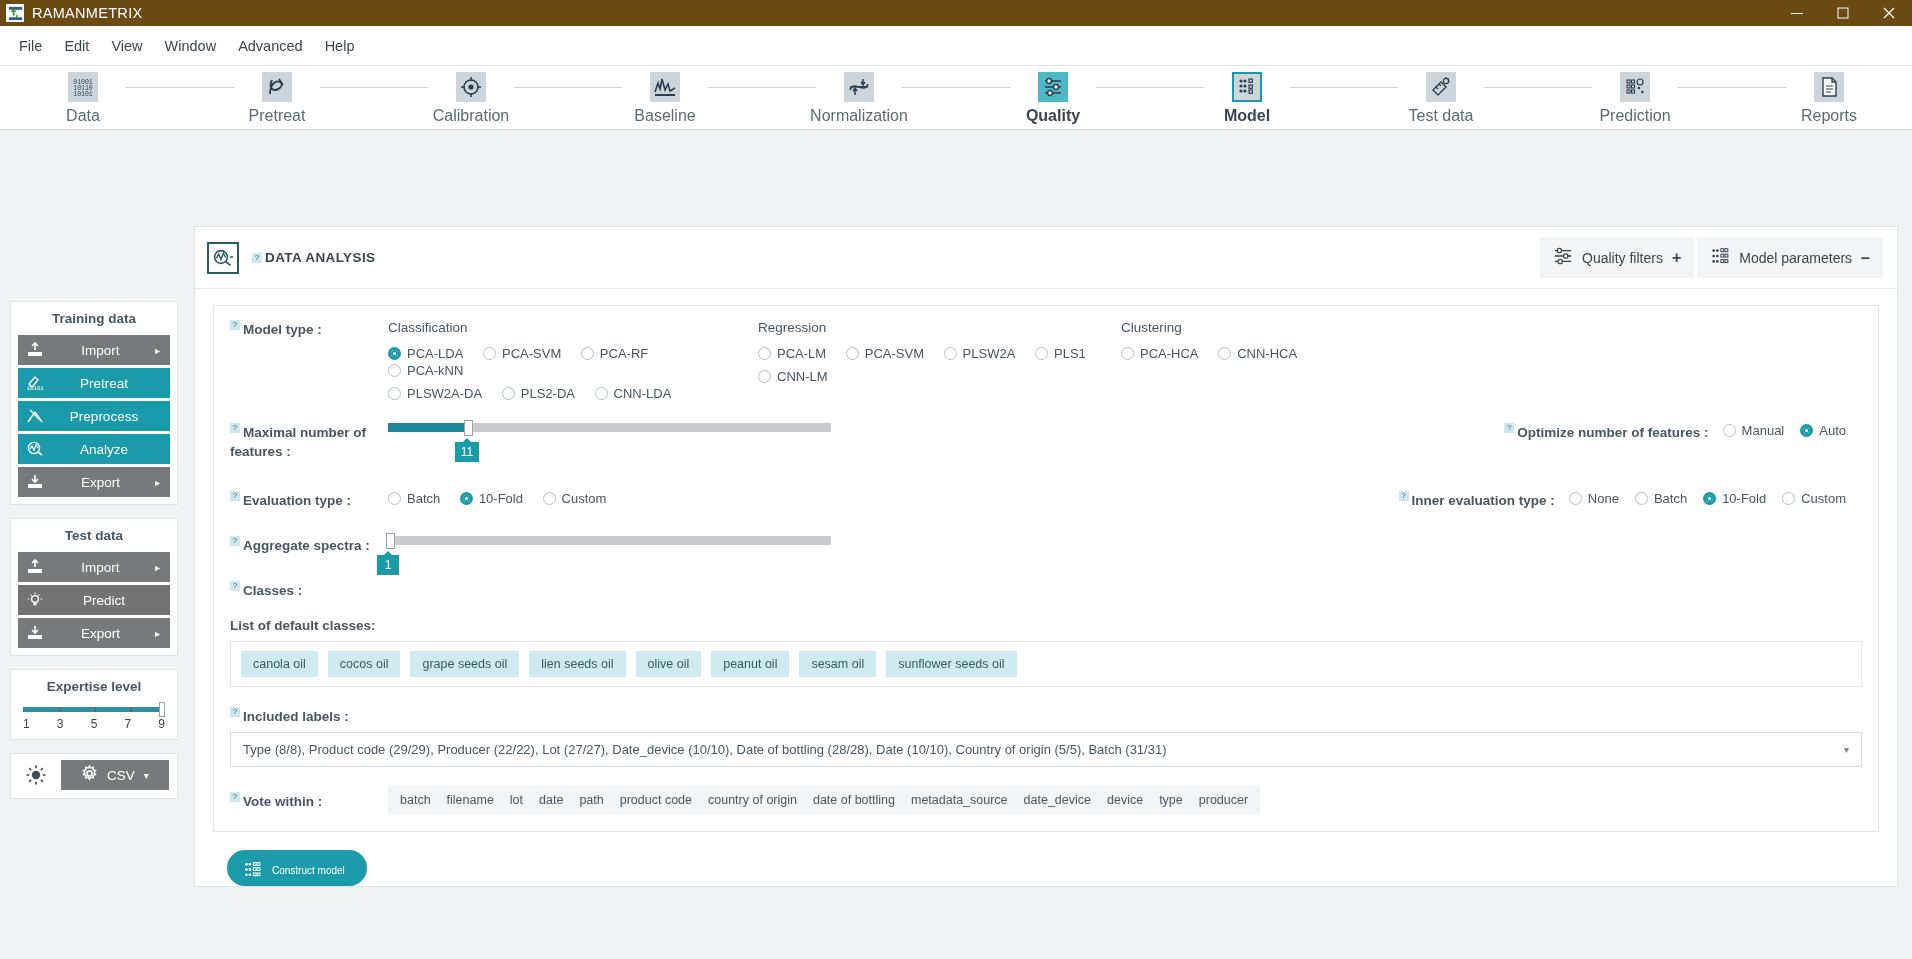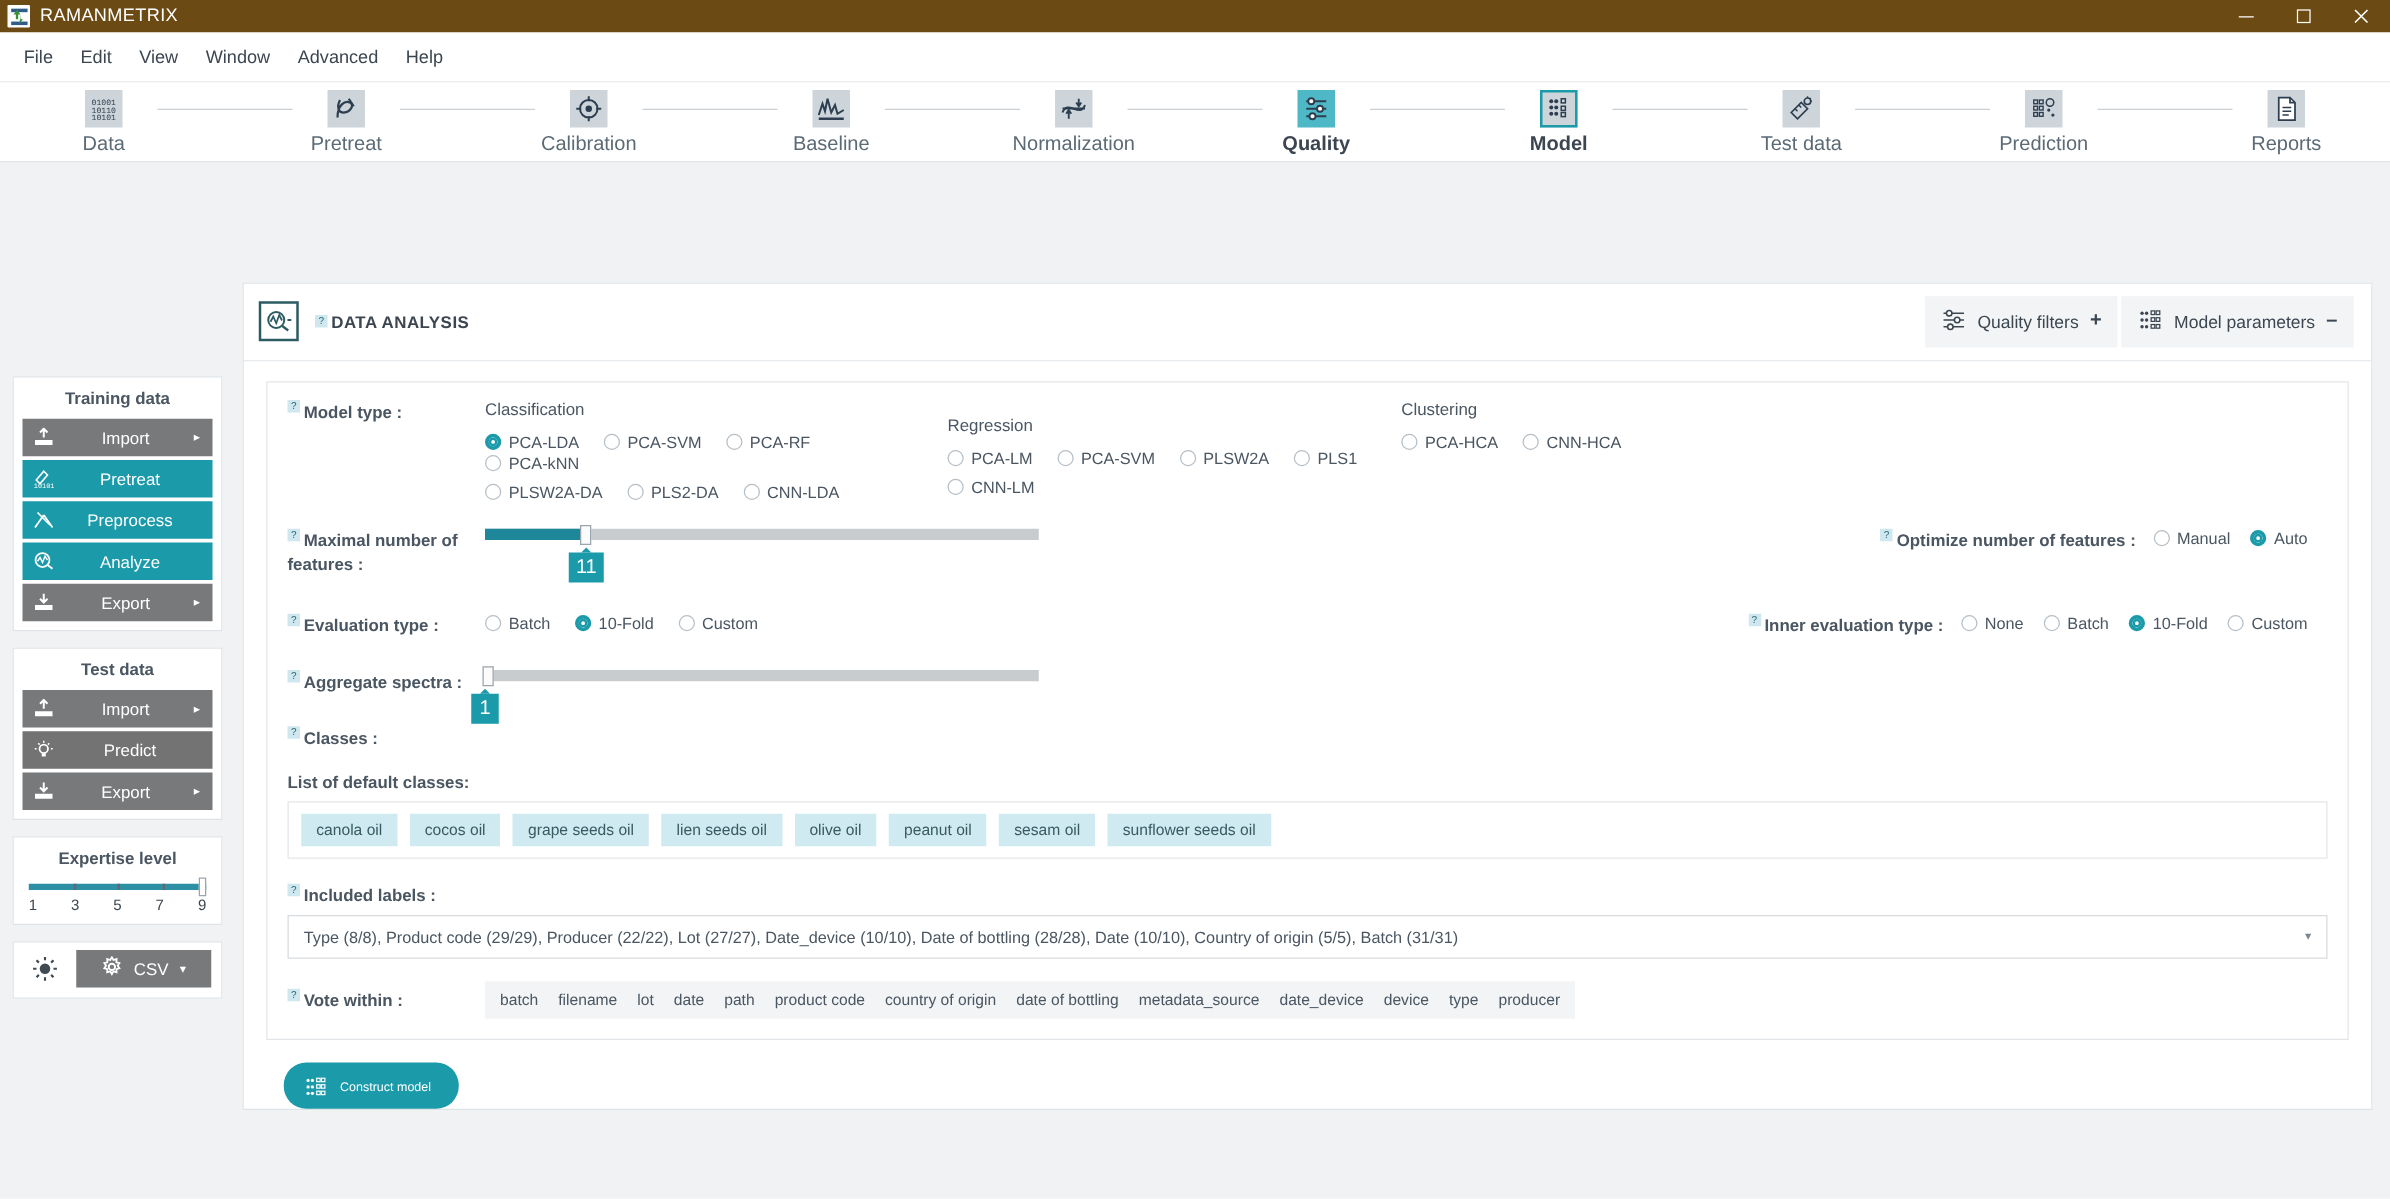--- a/index.html
+++ b/index.html
@@ -205,35 +205,35 @@
     flex: 0 0 13px;
   }
   .radio.sel .dot {
     border: 3px solid #1b9aaa; background: #ffffff;
     box-shadow: inset 0 0 0 2px #1b9aaa;
   }
   .radio-line { margin-bottom: 6px; }
 
   .mt-cols { display: flex; flex: 1 1 auto; }
   .mt-col-1 { width: 370px; flex: 0 0 370px; }
-  .mt-col-2 { width: 363px; flex: 0 0 363px; margin-top: 13px; }
+  .mt-col-2 { width: 363px; flex: 0 0 363px; }
   .mt-col-3 { flex: 1 1 auto; }
 
   
   .slider-wrap { position: relative; width: 443px; }
   .slider-track { height: 9px; background: #c9ccce; position: relative; }
   .slider-fill { position: absolute; left: 0; top: 0; height: 9px; background: #1e8799; }
   .slider-handle {
     position: absolute; top: -3px; width: 9px; height: 16px;
     background: #fbfbfb; border: 1px solid #9aa4ac;
   }
   .slider-bubble {
     position: absolute; top: 19px;
     background: #1b9aaa; color: #ffffff;
-    font-size: 16px; padding: 3px 6px; min-width: 22px; text-align: center;
+    font-size: 12px; padding: 3px 6px; min-width: 22px; text-align: center;
   }
   .slider-bubble::before {
     content: ""; position: absolute; top: -4px; left: 50%; margin-left: -4px;
     border-left: 4px solid transparent; border-right: 4px solid transparent;
     border-bottom: 4px solid #1b9aaa;
   }
 
   .section { display: flex; align-items: flex-start; margin-top: 20px; }
   .right-col { margin-left: auto; display: flex; align-items: flex-start; }
   .right-lbl { font-weight: bold; font-size: 13.5px; color: #4a5661; margin-right: 14px; white-space: nowrap;}

